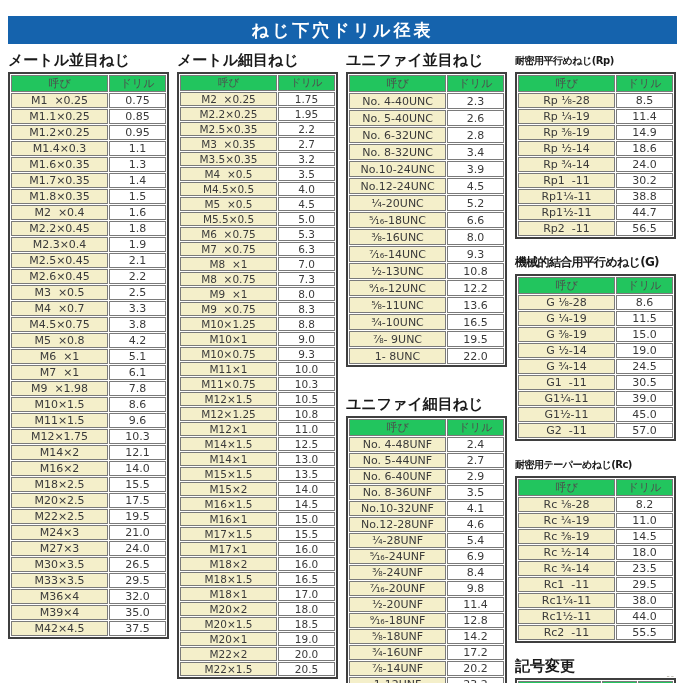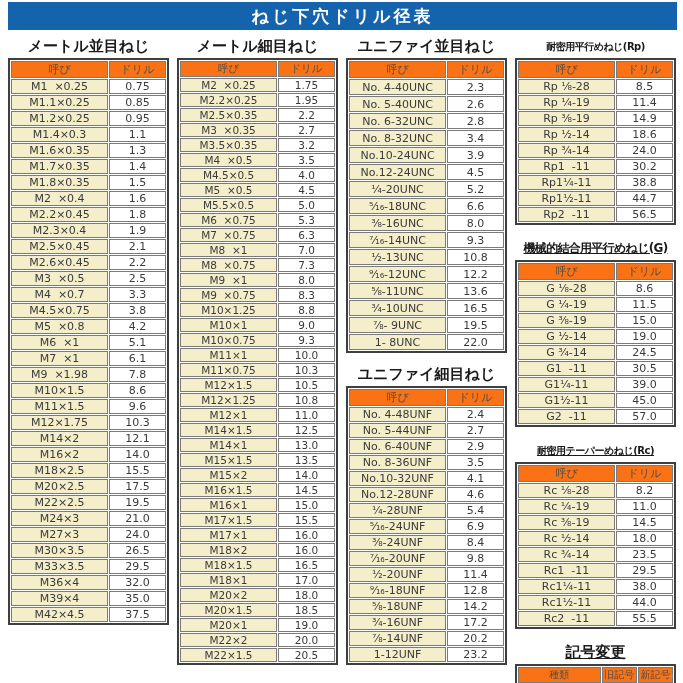--- a/index.html
+++ b/index.html
@@ -4,21 +4,21 @@
 <style>
   * { box-sizing: border-box; }
   html, body { margin: 0; padding: 0; }
   body {
     width: 683px; height: 683px;
     background: #ffffff;
     font-family: "DejaVu Sans", sans-serif;
     color: #3a3a3a;
     overflow: hidden;
   }
-  .page { position: relative; width: 683px; height: 683px; padding: 2px 6px 0 8px; }
+  .page { position: relative; width: 683px; height: 683px; padding: 16px 6px 0 8px; }
 
   .title-bar {
     height: 28px;
     background: #1563ad;
     color: #ffffff;
     font-weight: bold;
     font-size: 17px;
     letter-spacing: 3px;
     display: flex; align-items: center; justify-content: center;
   }
@@ -26,44 +26,43 @@
   .cols { display: flex; gap: 8px; margin-top: 7px; }
   .col { flex: 0 0 161px; width: 161px; }
 
   .sec-title {
     margin: 0 0 2px 0;
     font-size: 15px;
     line-height: 19px;
     font-weight: bold;
     color: #1a1a1a;
     white-space: nowrap;
-    text-align: center;
   }
   .sec-title.med  { font-size: 10px; letter-spacing: -0.5px; }
   .sec-title.long { font-size: 12px;   letter-spacing: -0.7px; }
-  .gap { margin-top: 14px; text-decoration: underline; }
-  .gap-sm { margin-top: 12px; }
+  .gap { margin-top: 14px; }
+  .gap-sm { margin-top: 28px; }
 
   table.dtable {
     width: 100%;
     table-layout: fixed;
     border-collapse: separate;
     border-spacing: 1px;
     border: 2px solid #3f3f3f;
     background: #ffffff;
   }
   .dtable th, .dtable td {
     border: 1px solid #7a7a7a;
     padding: 0 1px;
     text-align: center;
     white-space: pre;
     overflow: hidden;
     font-weight: normal;
   }
-  .dtable th { background: #f97316; color: #4d4d4d; text-align: center; }
+  .dtable th { background: #22c55e; color: #4d4d4d; text-align: center; }
   .dtable td.name { background: #f4efca; }
   .dtable td.val  { background: #ffffff; }
 
   
   .rh-mc th, .rh-mc td { height: 15px; font-size: 11px; }
   .rh-mf th, .rh-mf td { height: 13px; font-size: 10.5px; }
   .rh-uc th, .rh-uc td { height: 16px; font-size: 11px; }
   .rh-uf th, .rh-uf td { height: 15px; font-size: 11px; }
   .rh-p  th, .rh-p  td { height: 13px; font-size: 11px; }
   .rh-s  th, .rh-s  td { height: 14px; font-size: 10px; }

